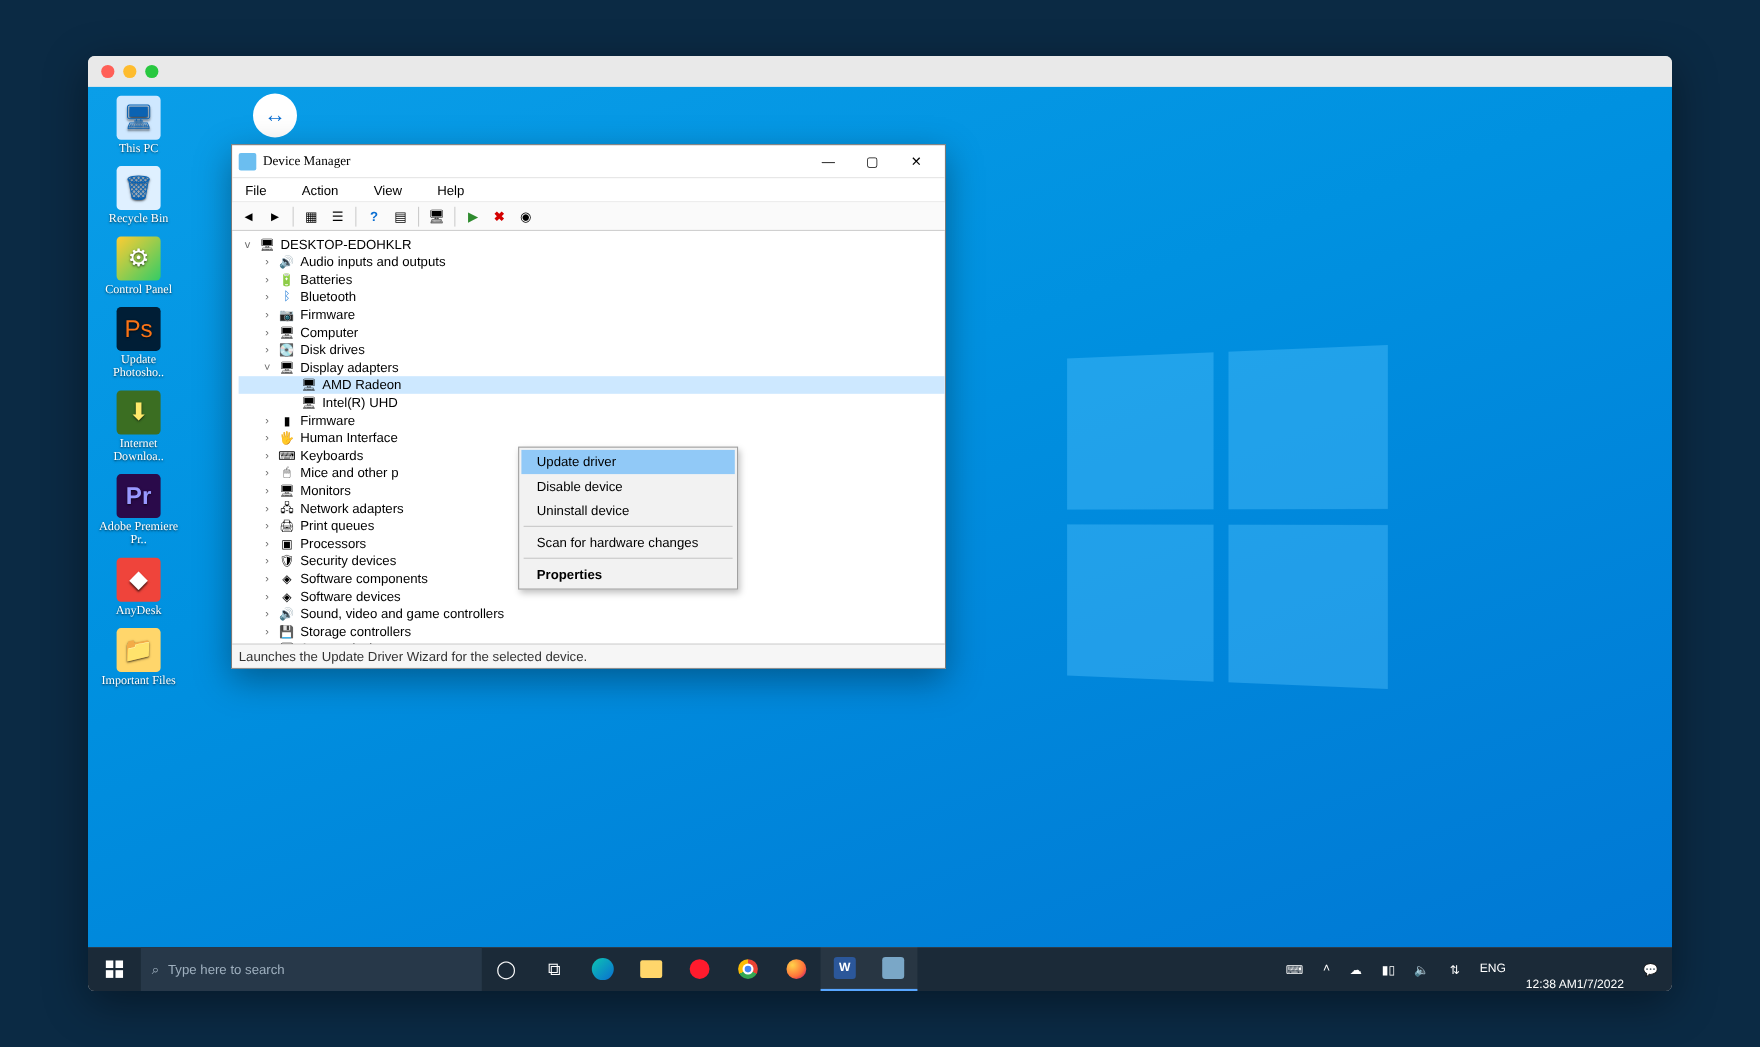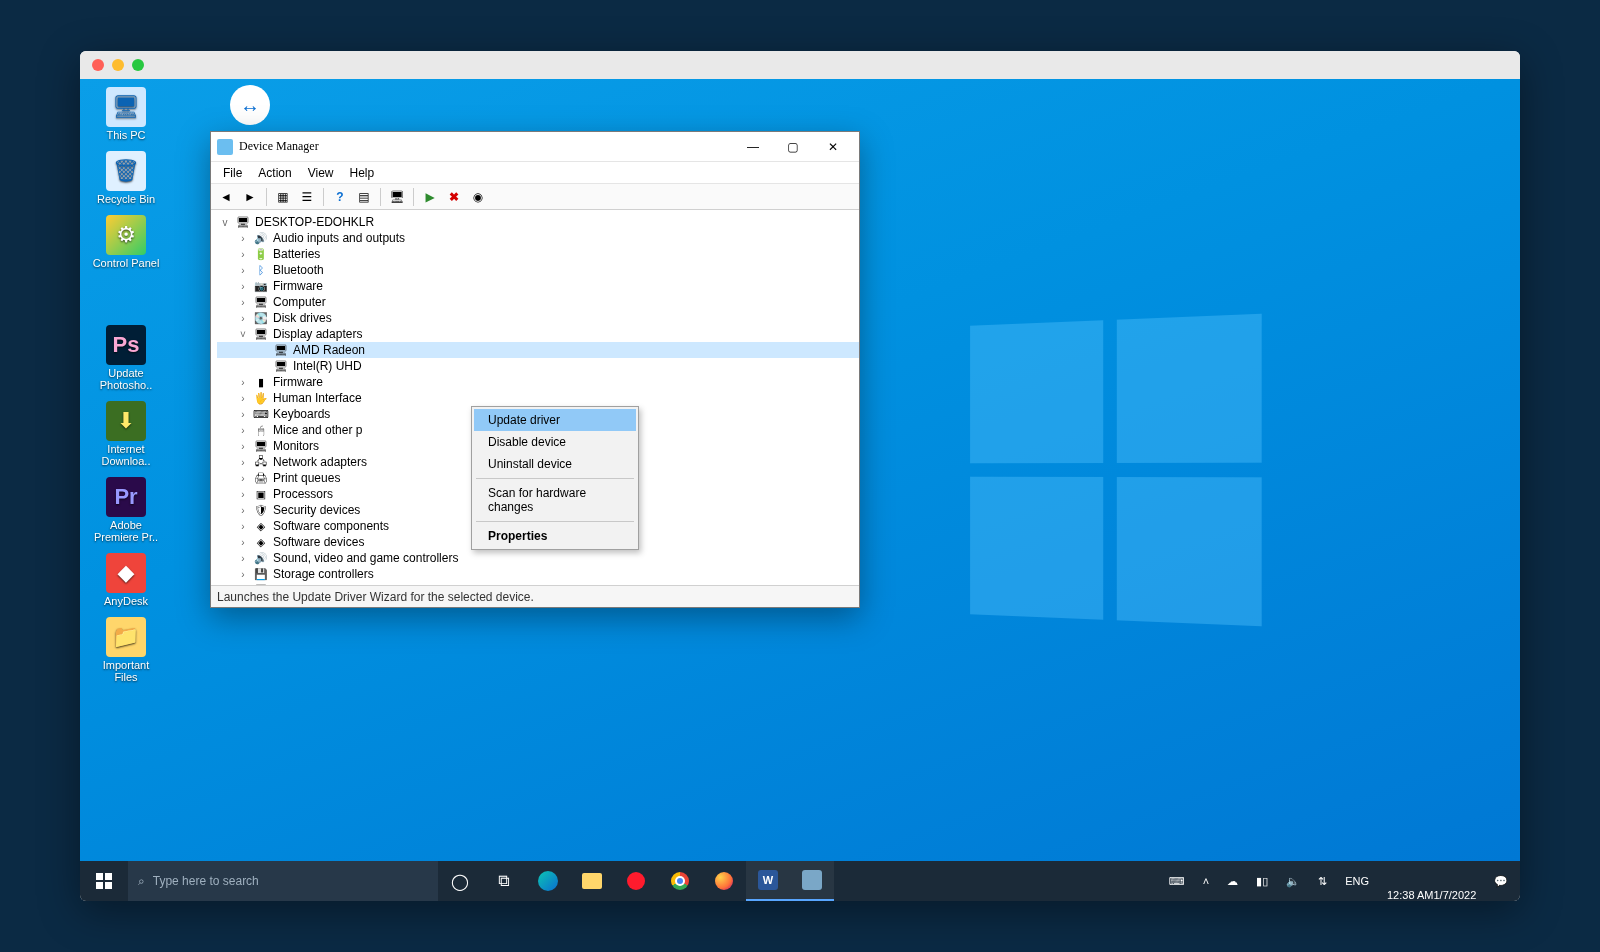--- a/index.html
+++ b/index.html
@@ -10,55 +10,55 @@
 .tl-dot { width: 12px; height: 12px; border-radius: 50%; }
 .tl-red { background:#ff5f57; } .tl-yellow { background:#febc2e; } .tl-green { background:#28c840; }
 
 .desktop { position: absolute; left:0; top:28px; right:0; bottom:40px; background: linear-gradient(160deg,#0a9ee8 0%, #0091e0 40%, #0078d4 100%); overflow:hidden;}
 .win-logo { position:absolute; right:260px; top:50%; transform:translateY(-50%); width:300px; height:300px; display:grid; grid-template-columns:1fr 1fr; grid-template-rows:1fr 1fr; gap:14px; transform:translateY(-50%) perspective(900px) rotateY(-14deg); opacity:.38;}
 .win-logo div{ background:#56c3ff; }
 
 .d-icons { position:absolute; left:10px; top:8px; display:flex; flex-direction:column; gap:10px; width:72px;}
 .d-icon { text-align:center; color:#fff; font-size:11px; text-shadow:0 1px 2px rgba(0,0,0,.7); cursor:default;}
 .d-icon .pic{ width:40px; height:40px; margin:0 auto 2px; border-radius:4px; display:flex; align-items:center; justify-content:center; font-size:22px; color:#fff;}
-.pic.pc{ background:#cfe8ff; color:#0b63b3; } .pic.bin{ background:#dff0ff; color:#0b63b3;} .pic.cpl{ background:linear-gradient(135deg,#ffcc33,#33cc66);} .pic.ps{background:#001e36;color:#f9a8d4;font-weight:700;margin-top:46px;} .pic.idm{background:#3b6e22;color:#ffe96a;} .pic.pr{background:#2a0a4a;color:#9999ff;font-weight:700;} .pic.any{background:#ef443b;} .pic.fold{background:#ffd66b;color:#b07d12;}
-.d-icon .lbl{ line-height:12px; }
+.pic.pc{ background:#cfe8ff; color:#0b63b3; } .pic.bin{ background:#dff0ff; color:#0b63b3;} .pic.cpl{ background:linear-gradient(135deg,#ffcc33,#33cc66);} .pic.ps{background:#001e36;color:#f97316;font-weight:400;} .pic.idm{background:#3b6e22;color:#ffe96a;} .pic.pr{background:#2a0a4a;color:#9999ff;font-weight:700;} .pic.any{background:#ef443b;} .pic.fold{background:#ffd66b;color:#b07d12;}
+.d-icon .lbl{ line-height:12px;font-family:Liberation Serif, serif; }
 
 .taskbar { position:absolute; left:0; right:0; bottom:0; height:40px; background:#1b2a38; display:flex; align-items:center; color:#fff; font-size:12px;}
 .tb-start{ width:48px; height:100%; display:flex; align-items:center; justify-content:center;}
 .tb-start svg{width:16px;height:16px;fill:#fff;}
 .tb-search{ flex:0 0 310px; height:100%; background:#273849; display:flex; align-items:center; padding:0 10px; gap:8px; color:#9fb0bf;}
 .tb-icons{ display:flex; align-items:center; height:100%;}
 .tb-icons .ti{ width:44px; height:100%; display:flex; align-items:center; justify-content:center; font-size:16px;}
 .tb-icons .ti.active{ border-bottom:2px solid #58a6ff; background:rgba(255,255,255,.06);}
 .tb-right{ margin-left:auto; display:flex; align-items:center; gap:10px; padding-right:8px; font-size:11px; height:100%;}
 .tb-right .tri{ display:flex; align-items:center; justify-content:center; height:100%; padding:0 4px; }
 .clock{ text-align:right; line-height:13px;margin-top:28px; }
 
 .dm-window{ position:absolute; left:130px; top:52px; width:650px; height:477px; background:#fff; border:1px solid #7a7a7a; box-shadow:0 10px 30px rgba(0,0,0,.35); display:flex; flex-direction:column; font-size:12px; color:#000;}
 .dm-title{ height:30px; display:flex; align-items:center; padding:0 6px; border-bottom:1px solid #e5e5e5;}
 .dm-title .ico{ width:16px; height:16px; background:#6bbef0; margin-right:6px; border-radius:2px;}
 .dm-title .t{ flex:1;font-family:Liberation Serif, serif;}
 .dm-title .wbtn{ width:40px; height:100%; display:flex; align-items:center; justify-content:center; font-family:Arial;}
-.dm-menu{ height:22px; display:flex; align-items:center; gap:8px; padding:0 8px; border-bottom:1px solid #e5e5e5;}
+.dm-menu{ height:22px; display:flex; align-items:center; gap:24px; padding:0 8px; border-bottom:1px solid #e5e5e5;}
 .dm-menu span{ padding:2px 4px;}
 .dm-tool{ height:26px; display:flex; align-items:center; gap:2px; padding:0 4px; border-bottom:1px solid #d0d0d0; background:#fafafa;}
 .dm-tool .tbtn{ width:22px; height:22px; display:flex; align-items:center; justify-content:center; border:1px solid transparent; font-size:12px;}
 .dm-tool .sep{ width:1px; height:18px; background:#ccc; margin:0 3px;}
 .dm-body{ flex:1; overflow:hidden; position:relative;}
 .dm-tree{ position:absolute; inset:0; overflow-y:auto; padding:4px 0 4px 6px;}
 .dm-tree::-webkit-scrollbar{width:17px;} .dm-tree::-webkit-scrollbar-thumb{background:#cdcdcd;} .dm-tree::-webkit-scrollbar-track{background:#f0f0f0;}
 .node{ display:flex; align-items:center; height:16px; gap:4px; padding-right:6px; white-space:nowrap;}
 .node .exp{ width:12px; text-align:center; color:#6a6a6a; font-size:10px;}
 .node .nico{ width:16px; height:14px; display:inline-flex; align-items:center; justify-content:center; font-size:11px;}
 .node.sel{ background:#cde8ff;}
 .lv0{padding-left:2px;} .lv1{padding-left:20px;} .lv2{padding-left:40px;}
 .dm-status{ height:22px; border-top:1px solid #d0d0d0; display:flex; align-items:center; padding:0 6px; color:#333; background:#f6f6f6;}
 
-.ctx{ position:absolute; left:260px; top:196px; width:168px; background:#f2f2f2; border:1px solid #a0a0a0; box-shadow:2px 3px 6px rgba(0,0,0,.25); font-size:12px; padding:2px;}
+.ctx{ position:absolute; left:260px; top:196px; width:200px; background:#f2f2f2; border:1px solid #a0a0a0; box-shadow:2px 3px 6px rgba(0,0,0,.25); font-size:12px; padding:2px;}
 .ctx .ci{ padding:4px 14px;} .ctx .ci.hl{ background:#91c9f7;} .ctx .ci.bold{ font-weight:700;}
 .ctx hr{ border:none; border-top:1px solid #c8c8c8; margin:3px 2px;}
 </style>
 </head>
 <body>
 
 <div class="stage">
   <div class="mac-titlebar">
     <div class="tl-dot tl-red"></div>
     <div class="tl-dot tl-yellow"></div>

